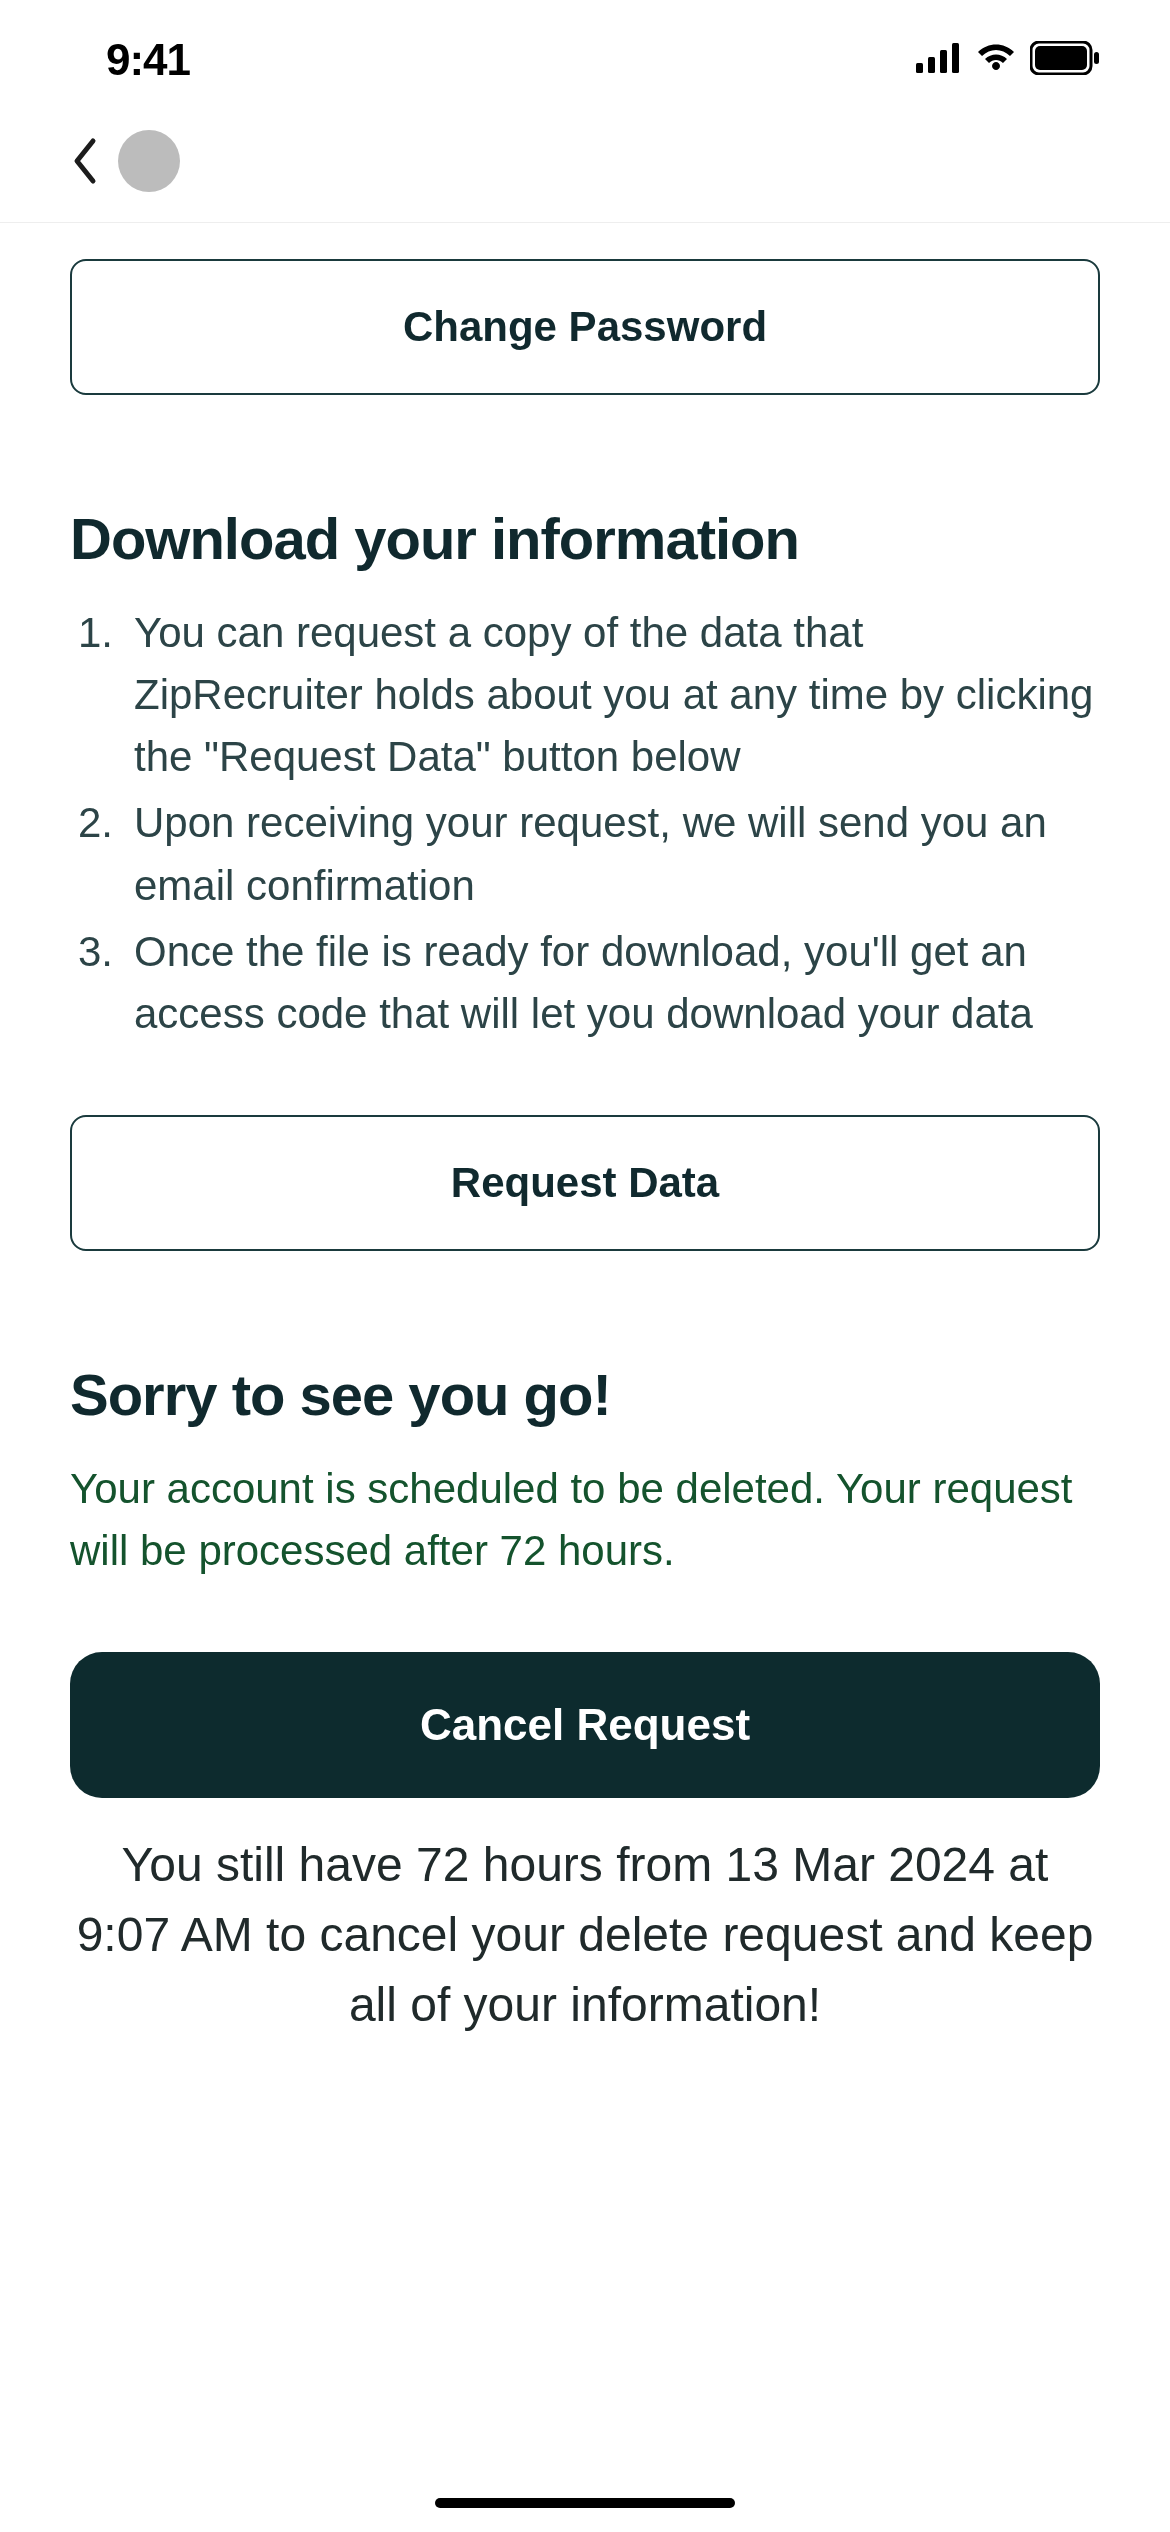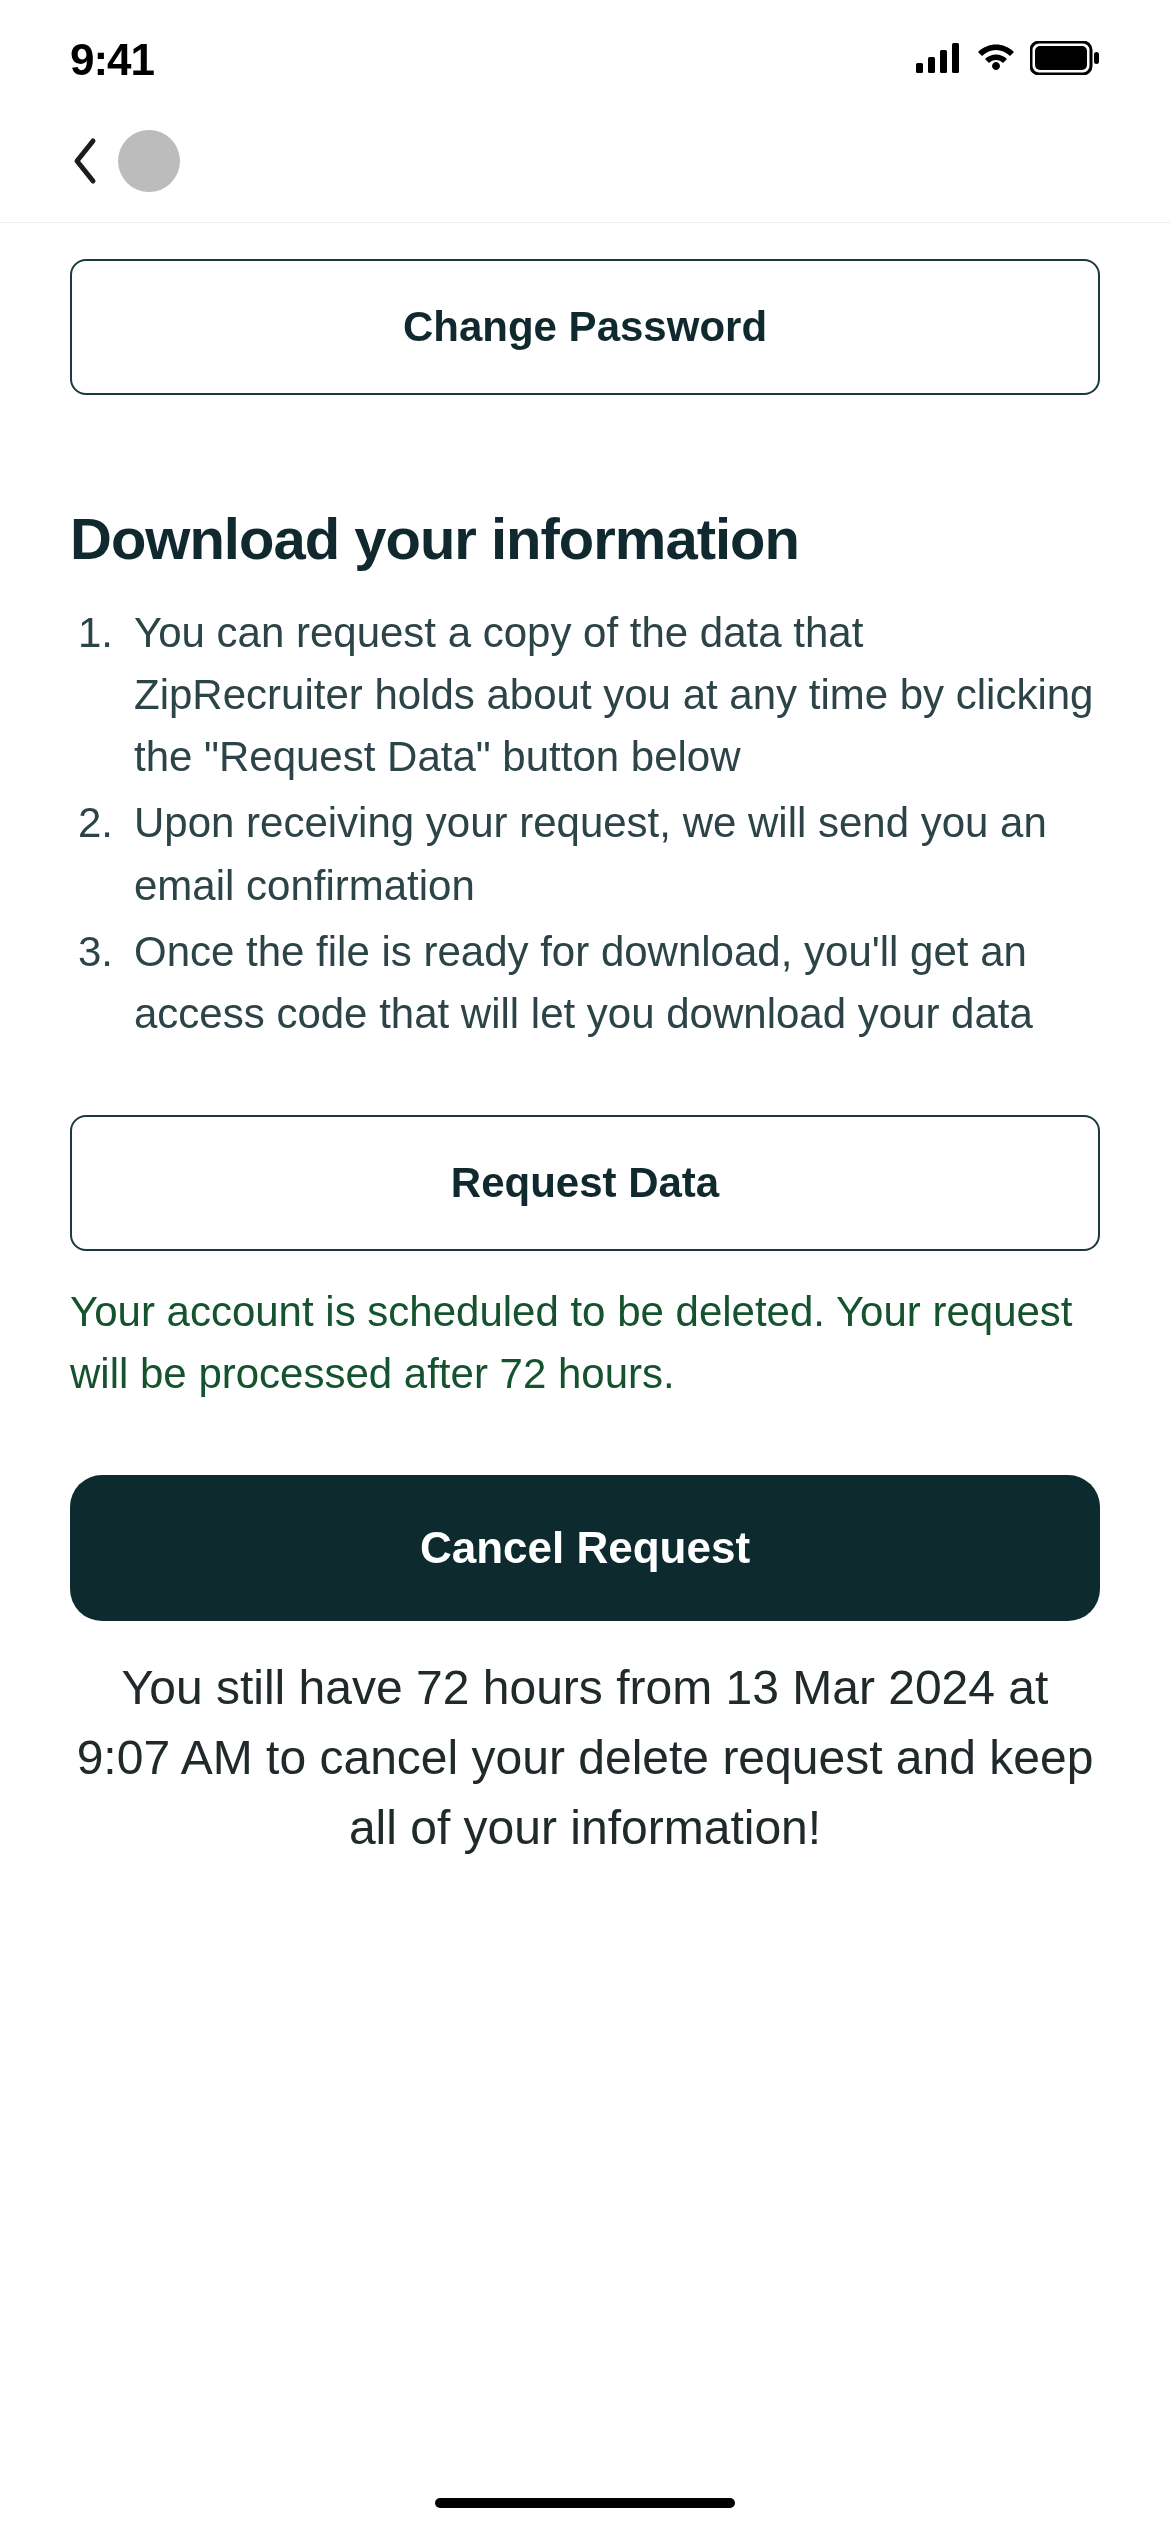--- a/index.html
+++ b/index.html
@@ -13,21 +13,21 @@
       background: #ffffff;
       font-family: -apple-system, BlinkMacSystemFont, 'Segoe UI', Helvetica, Arial, sans-serif;
       color: #10292e;
       position: relative;
       overflow: hidden;
     }
     .status-bar {
       display: flex;
       justify-content: space-between;
       align-items: center;
-      padding: 30px 70px 10px 70px;
+      padding: 30px 70px 10px 106px;
       height: 100px;
       gap: 36px;
     }
     .status-time {
       font-size: 44px;
       font-weight: 700;
       color: #000;
       letter-spacing: -1px;
     }
     .status-icons {
@@ -198,20 +198,21 @@
     <li>
       <span class="li-num">3.</span>
       <span class="li-text">Once the file is ready for download, you'll get an access code that will let you download your data</span>
     </li>
   </ol>
 
   <div class="request-btn-wrap">
     <button class="outline-button">Request Data</button>
   </div>
 
+  <h2 class="section-title">Sorry to see you go!</h2>
 
   <p class="body-text">Your account is scheduled to be deleted. Your request will be processed after 72 hours.</p>
 
   <button class="solid-button">Cancel Request</button>
 
   <p class="footnote">You still have 72 hours from 13 Mar 2024 at 9:07 AM to cancel your delete request and keep all of your information!</p>
 
 </div>
 
 <div class="home-indicator"></div>

